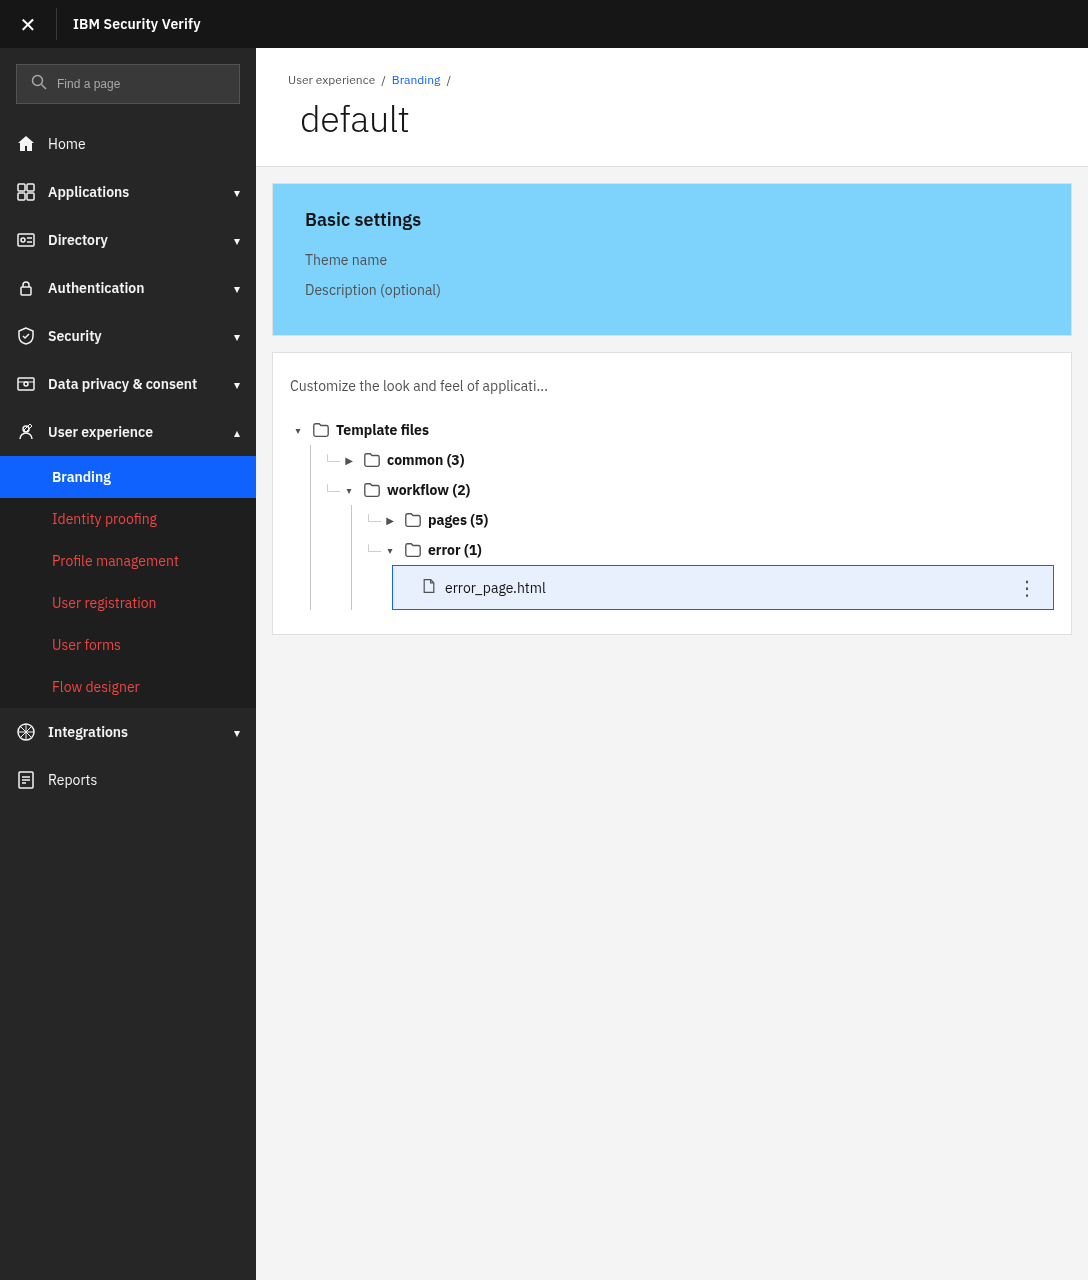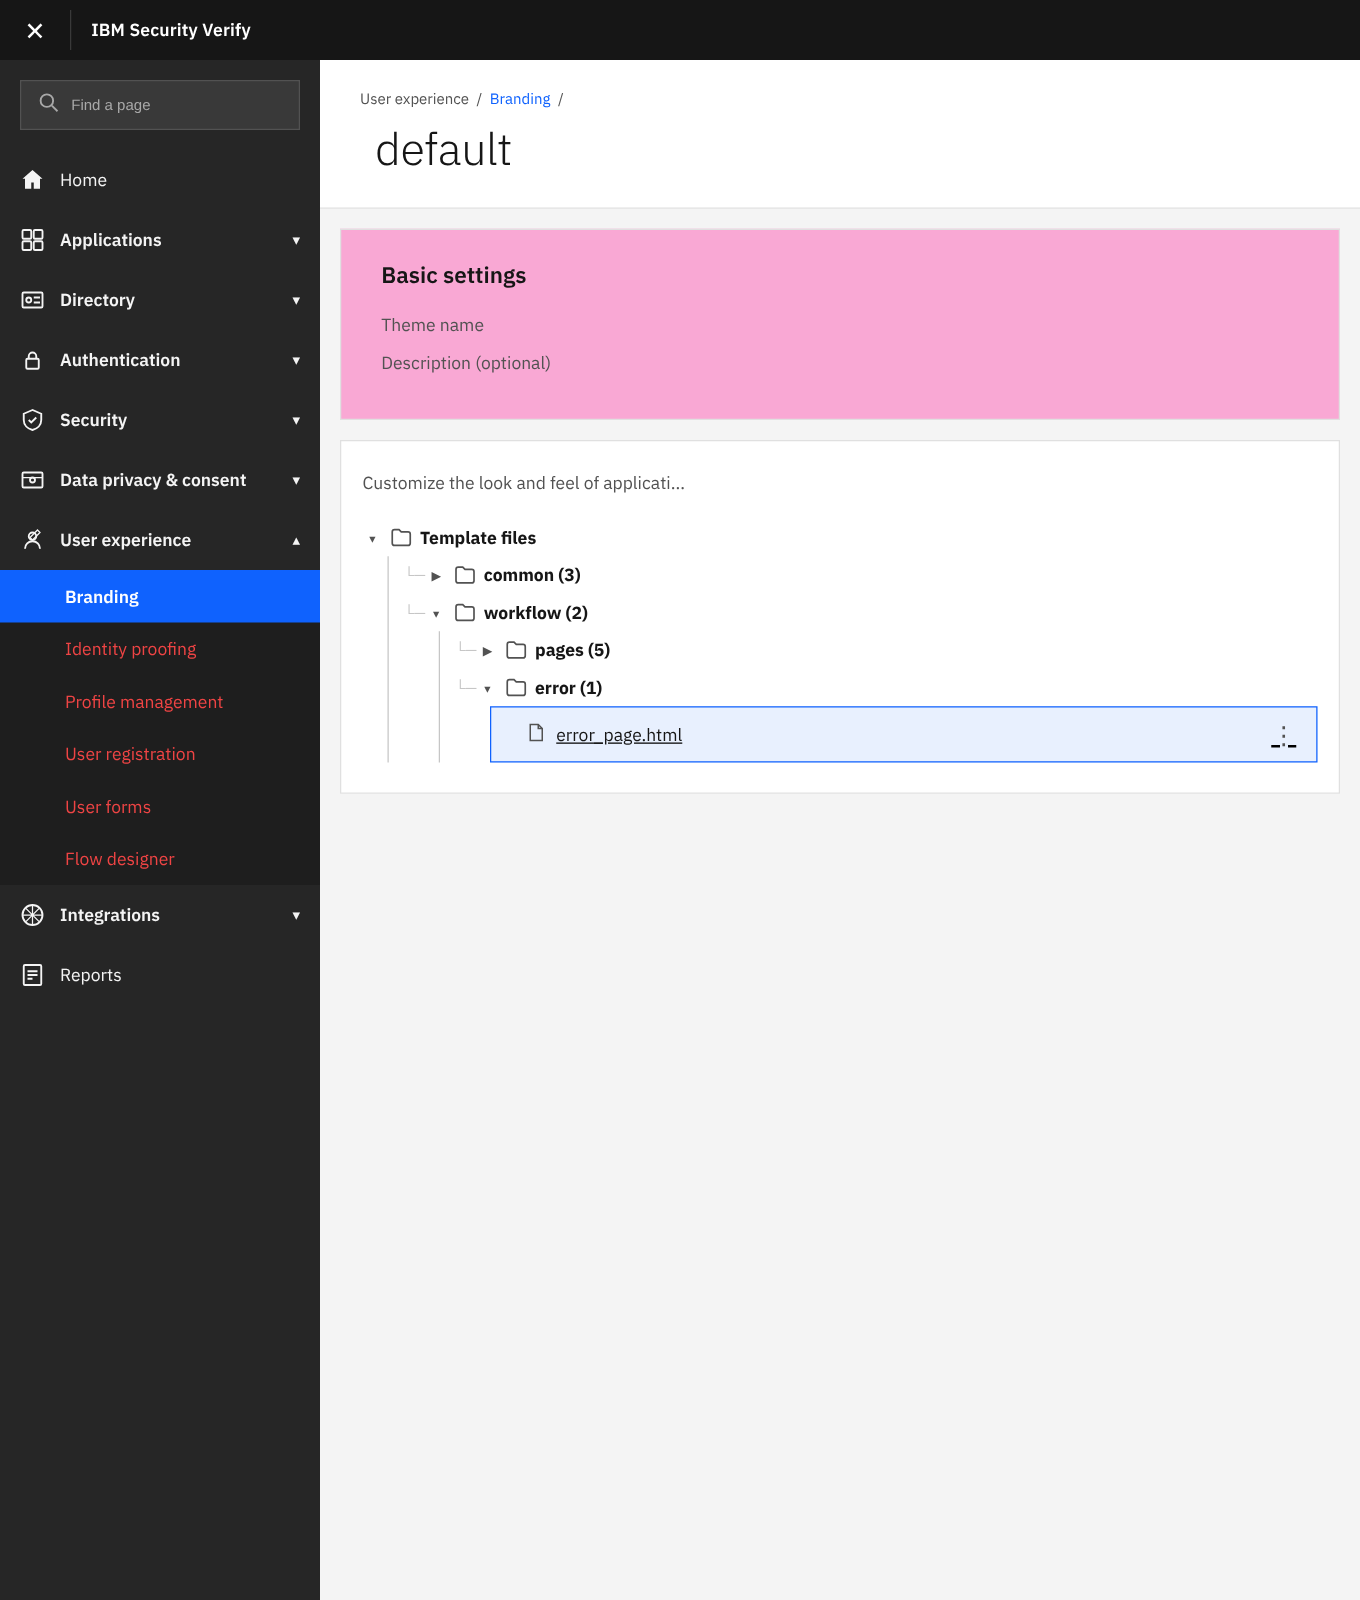--- a/index.html
+++ b/index.html
@@ -166,21 +166,21 @@
     .page-title {
       font-size: 36px;
       font-weight: 300;
       color: #161616;
       letter-spacing: -0.01em;
       margin-left: 12px;
     }
 
     
     .card {
-      background: #f9a8d4;
+      background: #7dd3fc;
       margin: 16px;
       padding: 24px 32px;
       border: 1px solid #e0e0e0;
     }
 
     .card-title {
       font-size: 18px;
       font-weight: 600;
       color: #161616;
       margin-bottom: 20px;
@@ -547,21 +547,21 @@
               <span class="tree-connector">└─</span>
               <span class="tree-toggle">▾</span>
               <span class="tree-folder-icon">
                 <svg width="18" height="18" viewBox="0 0 20 20" fill="none">
                   <path d="M2 5a2 2 0 012-2h4l2 2h6a2 2 0 012 2v8a2 2 0 01-2 2H4a2 2 0 01-2-2V5z" stroke="#525252" stroke-width="1.5" fill="none"></path>
                 </svg>
               </span>
               <span class="tree-child-label">error (1)</span>
             </div>
 
-            <div style="margin-left:40px;text-decoration:underline;">
+            <div style="margin-left:40px;">
               <div class="tree-file-row" style="display:flex;align-items:center;gap:8px;padding:8px 12px;background:#e8f0fe;border:1px solid #0f62fe;cursor:pointer;">
                 <span style="margin-left:8px;"></span>
                 <span class="tree-file-icon">
                   <svg width="16" height="16" viewBox="0 0 20 20" fill="none">
                     <path d="M4 2h8l4 4v12H4V2z" stroke="#525252" stroke-width="1.5" fill="none"></path>
                     <path d="M12 2v4h4" stroke="#525252" stroke-width="1.5" fill="none"></path>
                   </svg>
                 </span>
                 <span style="font-size:14px;color:#161616;">error_page.html</span>
                 <span class="overflow-btn" style="margin-left:auto;font-size:20px;color:#525252;">⋮</span>

